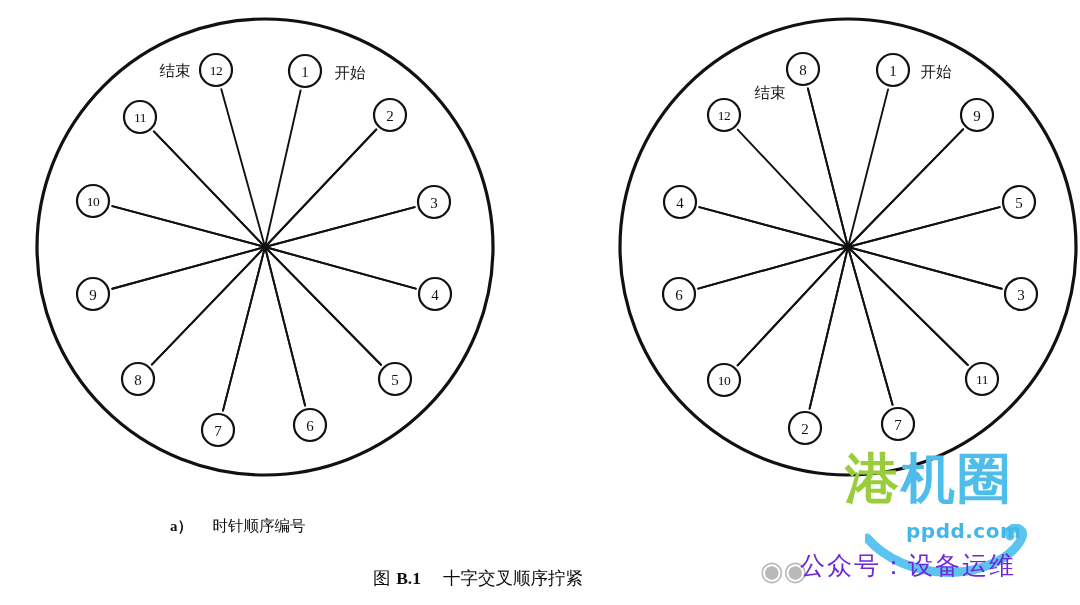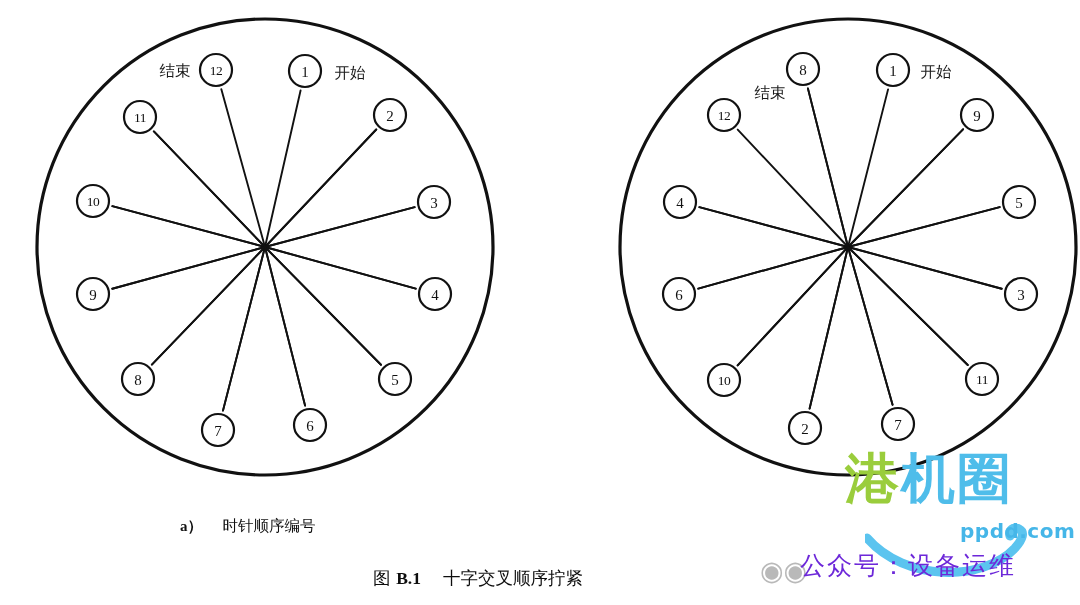--- a/index.html
+++ b/index.html
@@ -19,21 +19,21 @@
     font-size:15px;fill:#111111;text-anchor:middle;dominant-baseline:central;
   }
   .node-label.two-digit{font-size:13.5px;letter-spacing:-0.5px;}
   .cn-label{
     font-family:"DejaVu Sans","Liberation Sans",sans-serif;
     font-size:15.5px;fill:#1a1a1a;text-anchor:middle;dominant-baseline:central;
   }
   .caption{
     position:absolute;
     font-family:"DejaVu Sans","Liberation Sans",sans-serif;
-    font-size:15.5px;color:#111111;white-space:nowrap;margin-left:10px;
+    font-size:15.5px;color:#111111;white-space:nowrap;
   }
   .caption .cap-letter{
     font-family:"Liberation Serif","DejaVu Serif",serif;
     font-weight:bold;font-size:15px;
   }
   .caption .cap-gap{display:inline-block;width:20px;}
   #caption-a{left:170px;top:516px;}
   #caption-b{left:757px;top:516px;}
   #figure-title{
     position:absolute;left:0;top:566px;width:956px;
@@ -59,21 +59,21 @@
     font-size:15px;font-weight:bold;color:#c3d2ea;letter-spacing:1px;
   }
   #wm-logo{left:845px;top:452px;}
   #wm-logo .lg{
     font-family:"DejaVu Sans","Liberation Sans",sans-serif;
     font-size:54px;font-weight:bold;letter-spacing:2px;line-height:1;
   }
   #wm-logo .c1{color:#9acd3c;}
   #wm-logo .c2{color:#4fbdea;text-align:center;}
   #wm-url{
-    left:960px;top:519px;
+    left:906px;top:519px;
     font-family:"DejaVu Sans","Liberation Sans",sans-serif;
     font-size:20px;font-weight:bold;color:#45b6e8;letter-spacing:.5px;
   }
   #wm-wechat{
     left:800px;top:549px;
     font-family:"DejaVu Sans","Liberation Sans",sans-serif;
     font-size:25px;color:#6d28d9;letter-spacing:2px;
   }
   #wm-wechat-icon{
     left:760px;top:555px;

